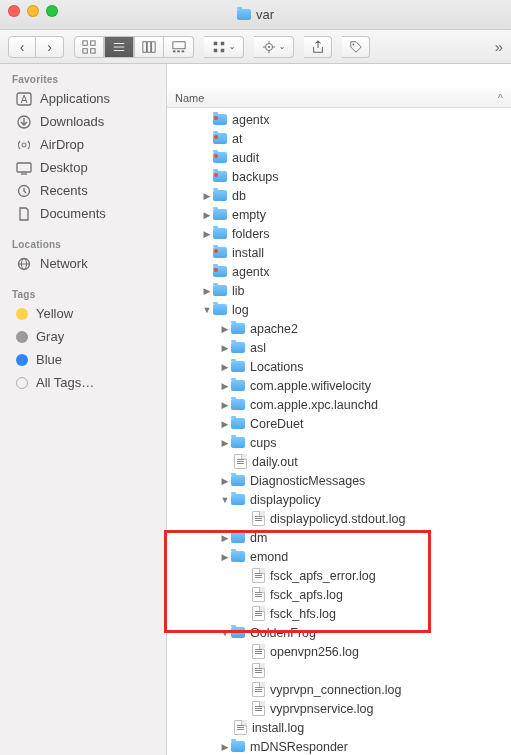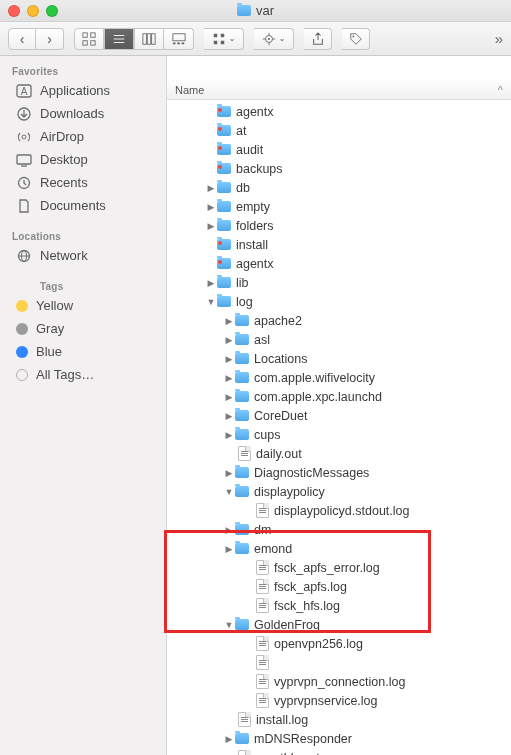--- a/index.html
+++ b/index.html
@@ -1,19 +1,19 @@
 <!DOCTYPE html>
 <html><head>
 <meta charset="utf-8">
 <style>
   * { box-sizing: border-box; margin: 0; padding: 0; font-family: -apple-system, "Helvetica Neue", Arial, sans-serif; }
   body { width: 511px; height: 755px; background: #fff; overflow: hidden; }
 
   
-  .titlebar { height: 22px; background: linear-gradient(#ececec,#e0e0e0); border-bottom: 1px solid #cfcfcf; display: flex; align-items: center; justify-content: center; position: relative; }
+  .titlebar { height: 30px; background: linear-gradient(#ececec,#e0e0e0); border-bottom: 1px solid #cfcfcf; display: flex; align-items: center; justify-content: center; position: relative; }
   .traffic { position: absolute; left: 8px; top: 5px; display: flex; gap: 7px; }
   .tl { width: 12px; height: 12px; border-radius: 50%; border: 0.5px solid rgba(0,0,0,.15); }
   .tl.red { background: #ff5f57; }
   .tl.yellow { background: #febc2e; }
   .tl.green { background: #28c840; }
   .title { display: flex; align-items: center; gap: 5px; font-size: 13px; color: #444; }
   .folder-icon { width: 14px; height: 11px; background: linear-gradient(#7cc9ff,#4fa8e8); border-radius: 2px; position: relative; }
   .folder-icon::before { content:""; position:absolute; top:-2px; left:0; width:5px; height:2px; border-radius:1px 1px 0 0; background:#7cc9ff; }
   .folder-icon.red-badge::after { content:""; position:absolute; top:2px; left:1px; width:4px; height:4px; background:#e74c3c; border-radius:50%; }
 
@@ -38,21 +38,21 @@
   .sb-item { display:flex; align-items:center; gap:8px; padding: 4px 10px 4px 16px; font-size: 13px; color: #4b4b4b; }
   .sb-item .sbi { width:16px; height:14px; display:inline-flex; align-items:center; justify-content:center; color:#6b6b6b; }
   .tag-dot { width:12px; height:12px; border-radius:50%; }
   .tag-red{background:#ff5b56;} .tag-yellow{background:#ffd24a;} .tag-gray{background:#9b9b9b;} .tag-blue{background:#2f86ff;}
   .tag-outline{border:1.5px solid #b0b0b0;}
 
   .list { flex:1; display:flex; flex-direction:column; position: relative; }
   .list-header { height:20px; background:linear-gradient(#fdfdfd,#f1f1f1); border-bottom:1px solid #dcdcdc; display:flex; align-items:center; padding:0 8px; font-size:11px; color:#555;margin-top:24px; }
   .list-header .carat { margin-left:auto; color:#888; }
   .rows { flex:1; overflow:auto; position:relative; padding-top:2px; }
-  .row { display:flex; align-items:center; height:19px; font-size:12.5px; color:#3a3a3a; padding-left:24px; white-space:nowrap; }
+  .row { display:flex; align-items:center; height:19px; font-size:12.5px; color:#3a3a3a; padding-left:10px; white-space:nowrap;margin-left:10px; }
   .row .toggle { width:12px; text-align:center; color:#7a7a7a; font-size:9px; }
   .row .spacer { display:inline-block; }
   .lbl { margin-left:5px; }
   .file-icon { width:13px; height:15px; background:#fff; border:1px solid #bfbfbf; border-radius:1px; position:relative; margin-left:3px; }
   .file-icon::before { content:""; position:absolute; top:-1px; right:-1px; width:5px; height:5px; background:#eaeaea; border-left:1px solid #bfbfbf; border-bottom:1px solid #bfbfbf; border-top-right-radius:1px; }
   .file-icon.log::after { content:""; position:absolute; top:4px; left:2px; right:2px; height:1px; background:#888; box-shadow:0 2px 0 #888, 0 4px 0 #888; }
 
   .highlight-box { position:absolute; border:3px solid #e62828; pointer-events:none; }
 
   ::-webkit-scrollbar { height:10px; width:10px; }
@@ -227,21 +227,21 @@
           <span class="sbi">
             <svg width="16" height="14" viewBox="0 0 16 14">
               <circle cx="8" cy="7" r="5.5" fill="none" stroke="#707070" stroke-width="1.3"></circle>
               <ellipse cx="8" cy="7" rx="2.5" ry="5.5" fill="none" stroke="#707070"></ellipse>
               <line x1="2.5" y1="7" x2="13.5" y2="7" stroke="#707070"></line>
             </svg>
           </span>
           <span>Network</span>
         </div>
       </div>
-    <div class="sb-heading" style="margin-top:10px;margin-left:28px;">Tags</div>
+    <div class="sb-heading" style="margin-top:10px;">Tags</div>
     <div id="sb-tags">
         <div class="sb-item">
           <span class="tag-dot tag-yellow"></span>
           <span>Yellow</span>
         </div>
         <div class="sb-item">
           <span class="tag-dot tag-gray"></span>
           <span>Gray</span>
         </div>
         <div class="sb-item">

